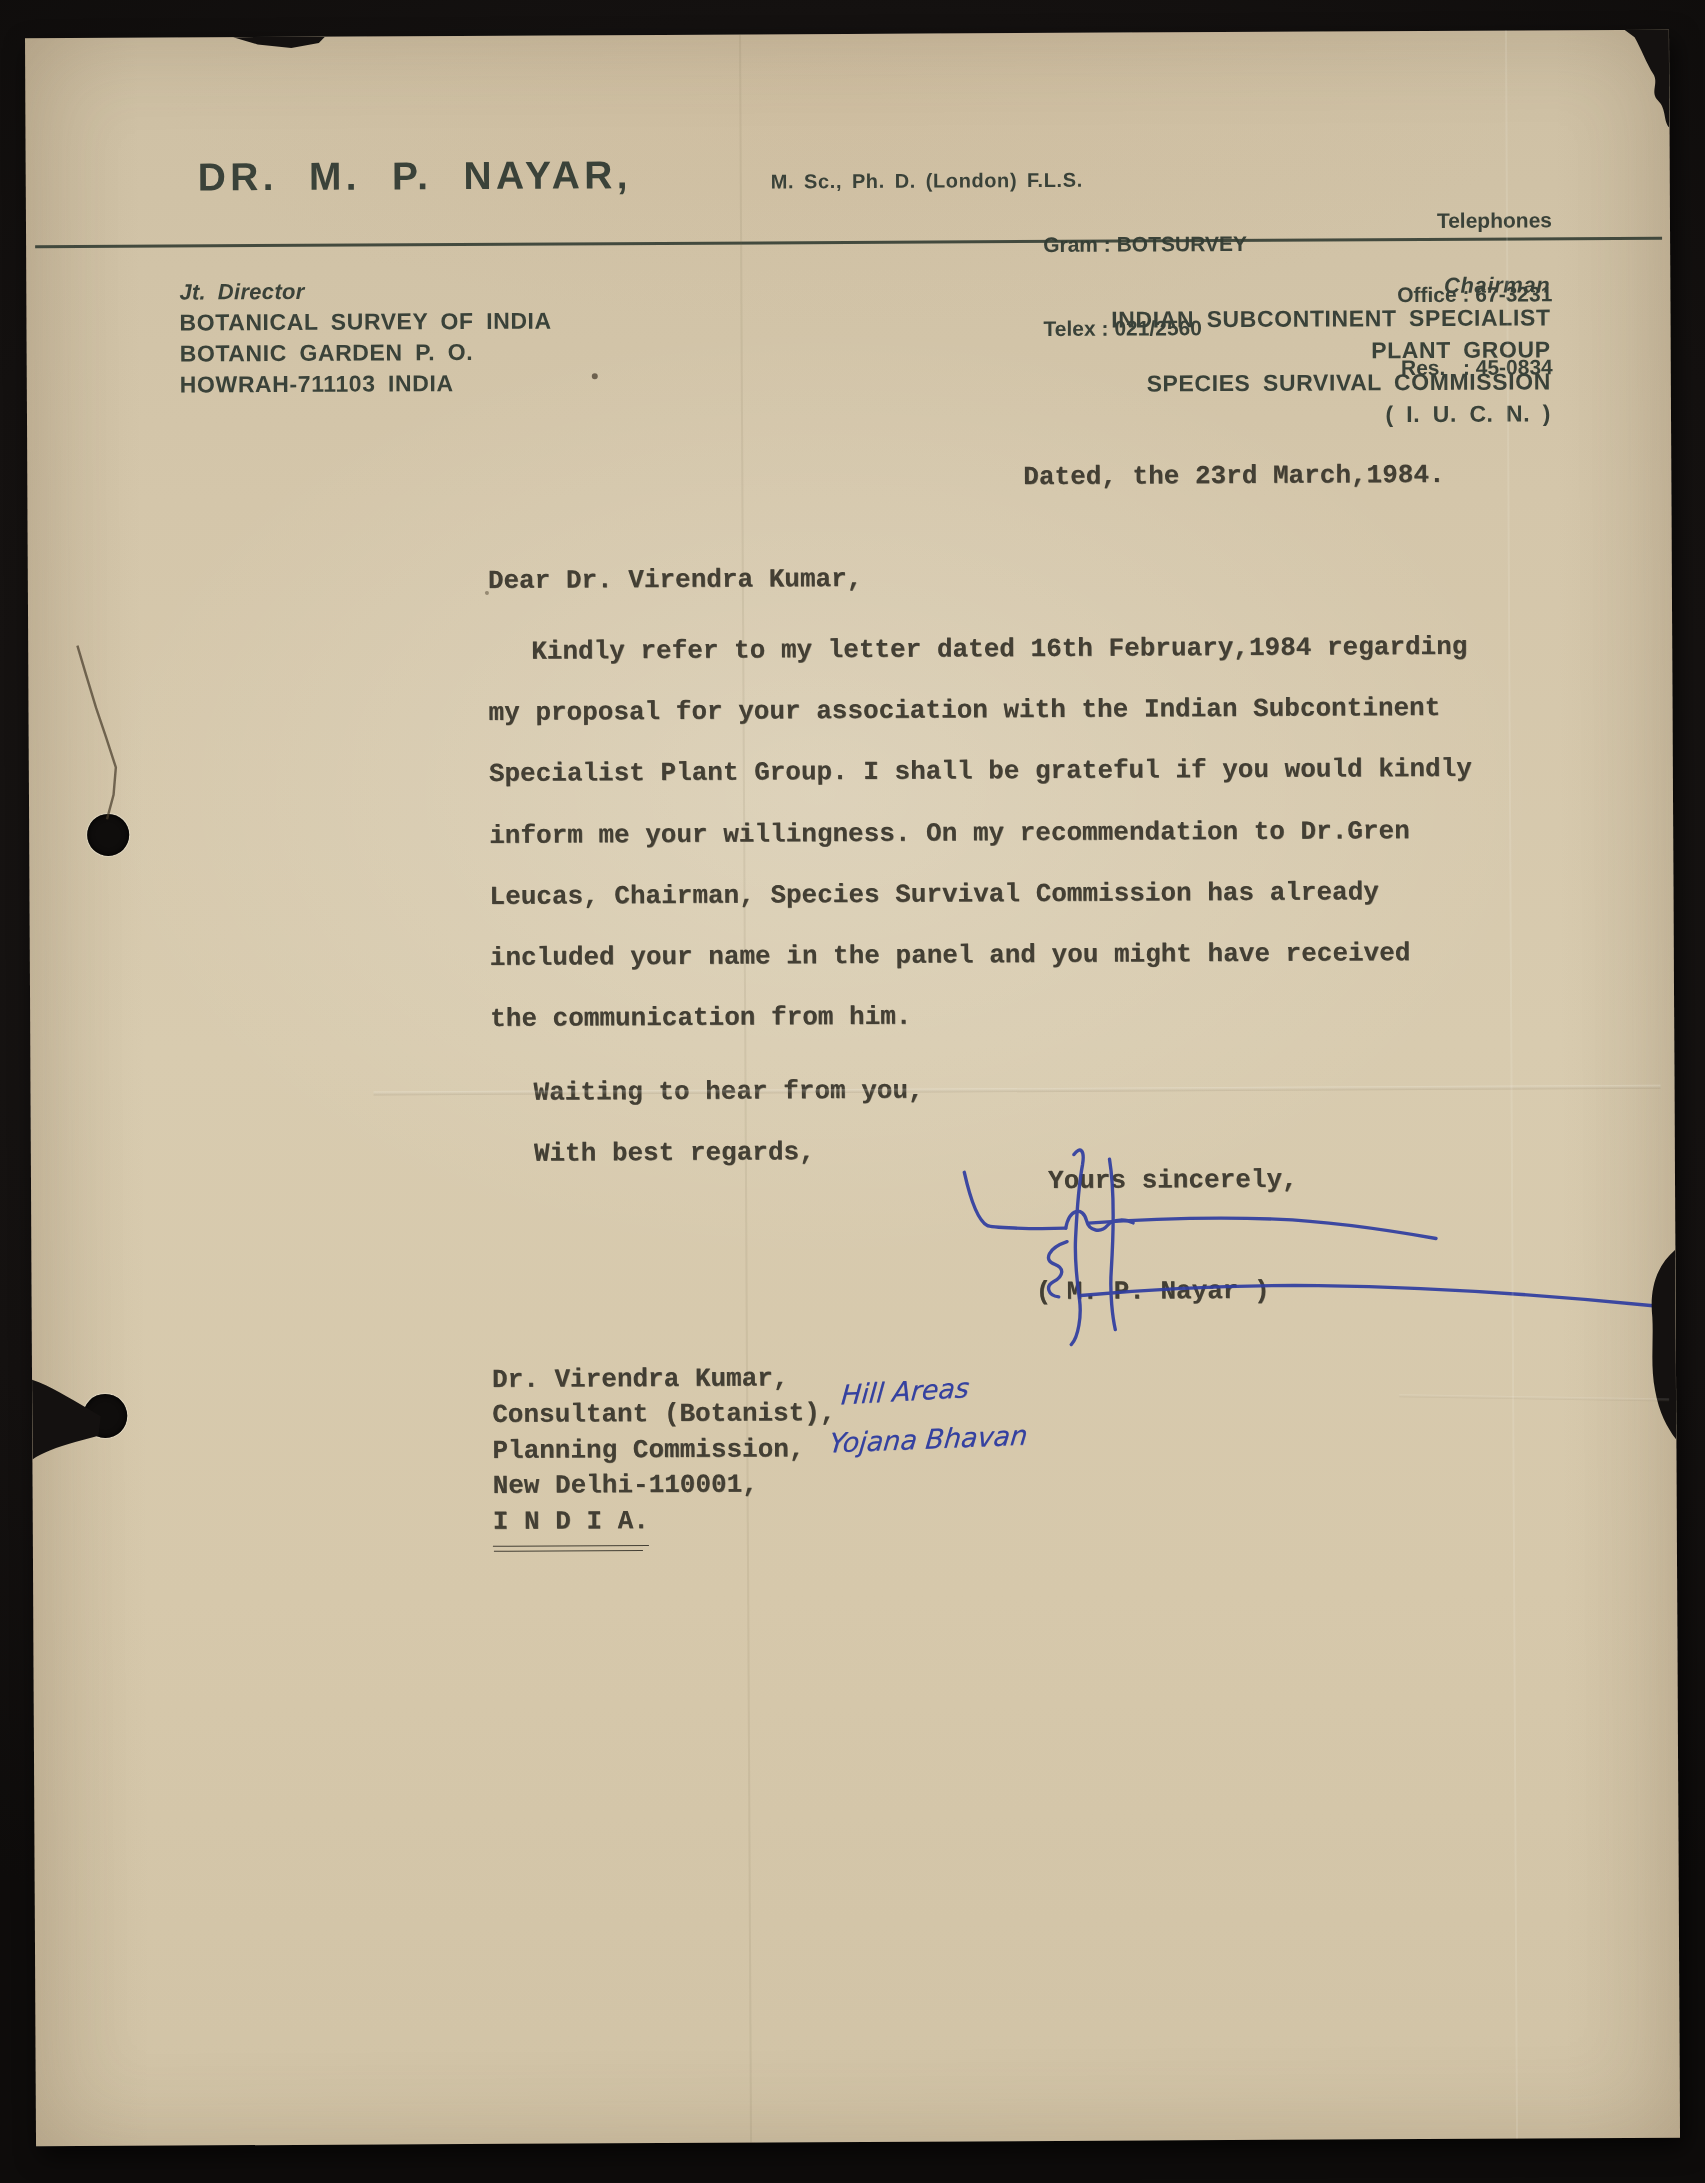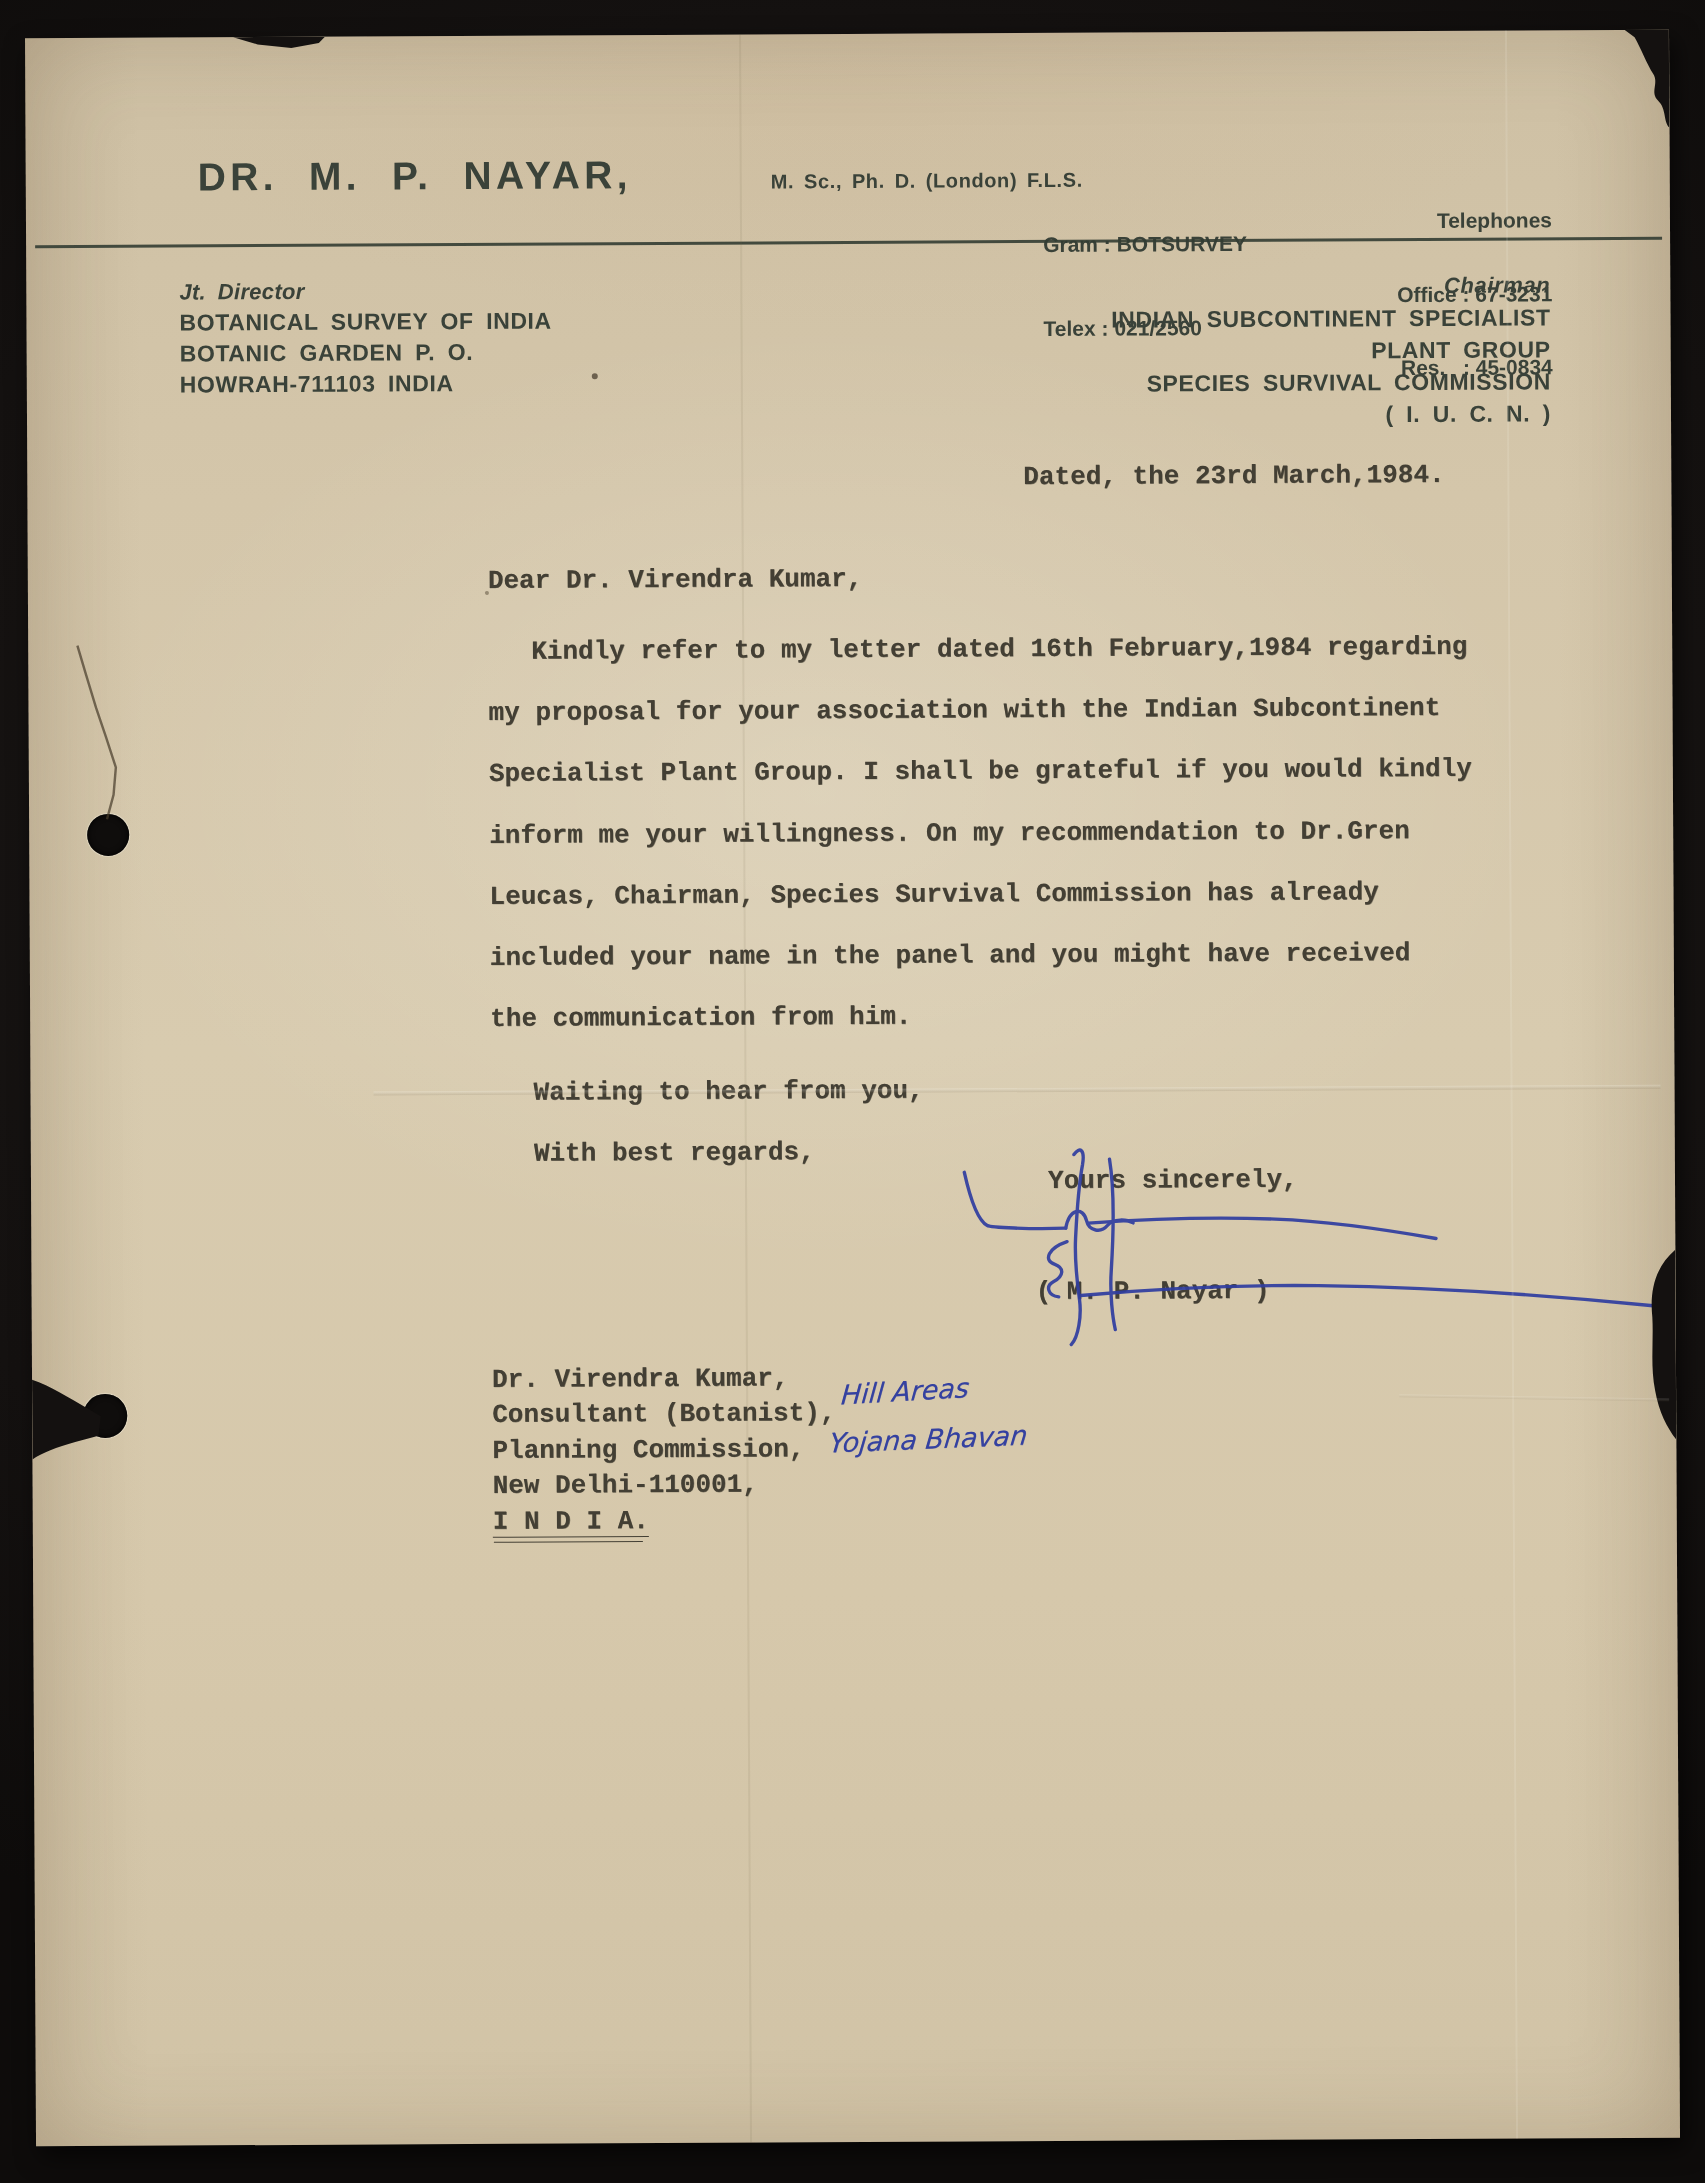--- a/index.html
+++ b/index.html
@@ -43,21 +43,21 @@
   .b0{left:503px;top:601px;}  .b1{left:460px;top:662px;}
   .b2{left:460px;top:723px;} .b3{left:460px;top:785px;}
   .b4{left:460px;top:846px;} .b5{left:460px;top:907px;}
   .b6{left:460px;top:968px;}
   .c1{left:503px;top:1042px;} .c2{left:503px;top:1103px;}
   .signoff{left:1017px;top:1133px;}
   .signame{left:1004px;top:1244px;}
   .r1{left:460px;top:1329px;} .r2{left:460px;top:1364px;}
   .r3{left:460px;top:1400px;} .r4{left:460px;top:1435px;}
   .r5{left:460px;top:1471px;}
-  .underline-double{display:inline-block;position:relative;border-bottom:1.8px solid #433f34;padding-bottom:0;}
+  .underline-double{display:inline-block;position:relative;border-bottom:1.8px solid #433f34;padding-bottom:9px;}
   .underline-double::after{content:"";position:absolute;left:1.2px;right:6.1px;bottom:-6.1px;border-top:1.8px solid #433f34;}
   
   .hand{
     font-family:"DejaVu Sans", sans-serif;font-style:italic;color:#3441a0;
     font-size:27px;white-space:pre;transform:rotate(-3deg) skewX(-8deg);
     text-shadow:0.3px 0.3px 0 rgba(52,65,160,0.5);
   }
   .hand1{left:809px;top:1342px;}
   .hand2{left:797px;top:1390px;transform:rotate(-2deg) skewX(-8deg);}
   

